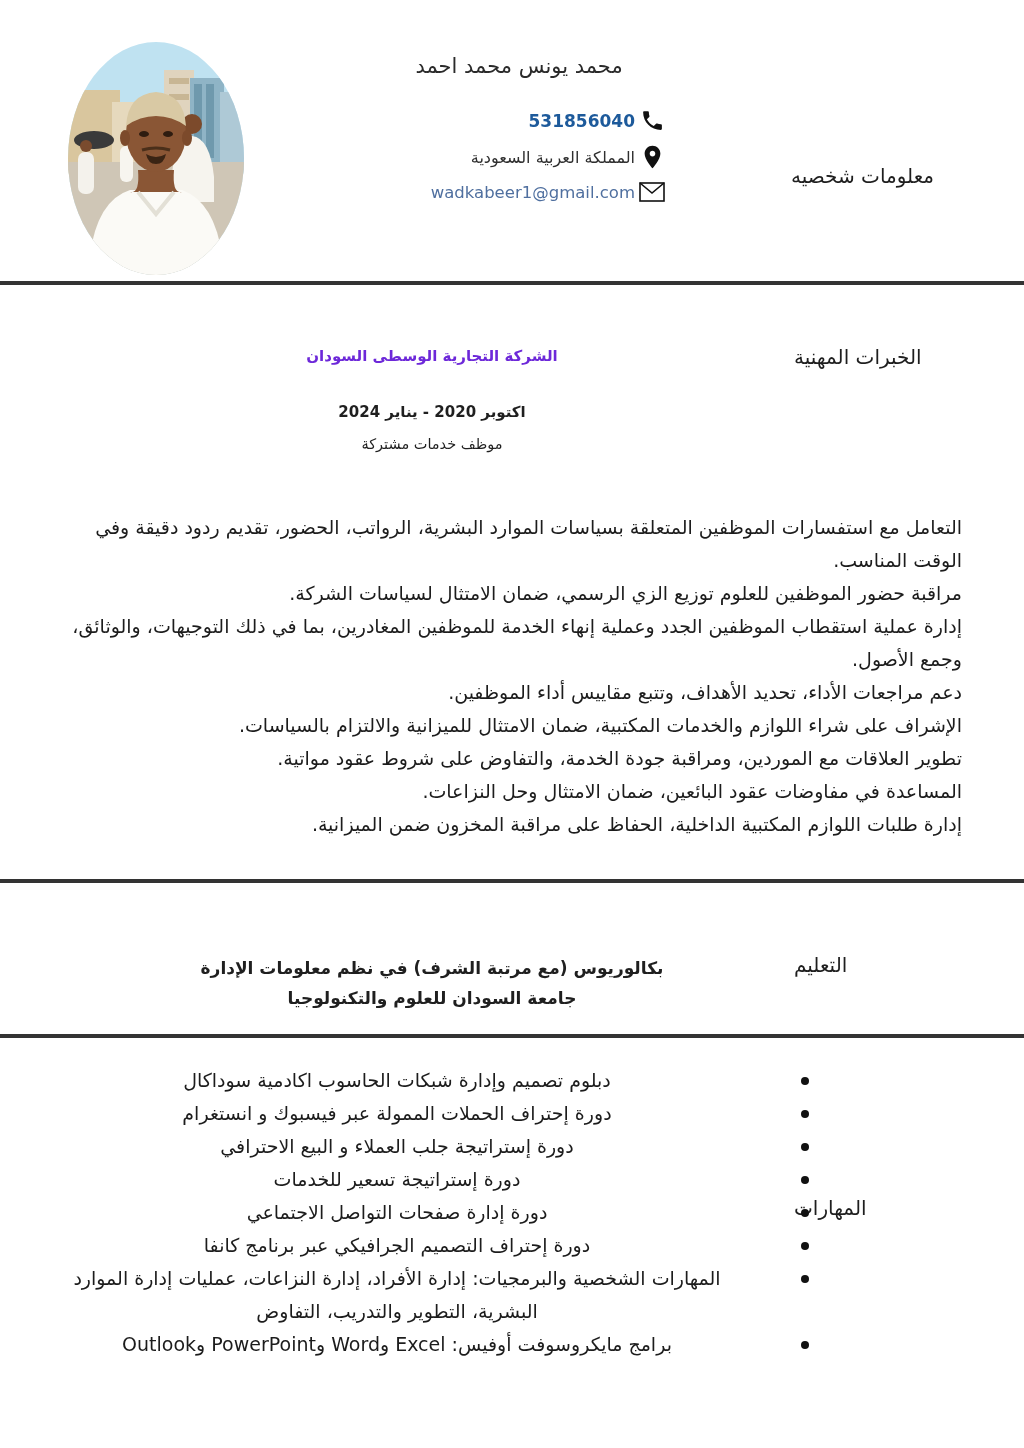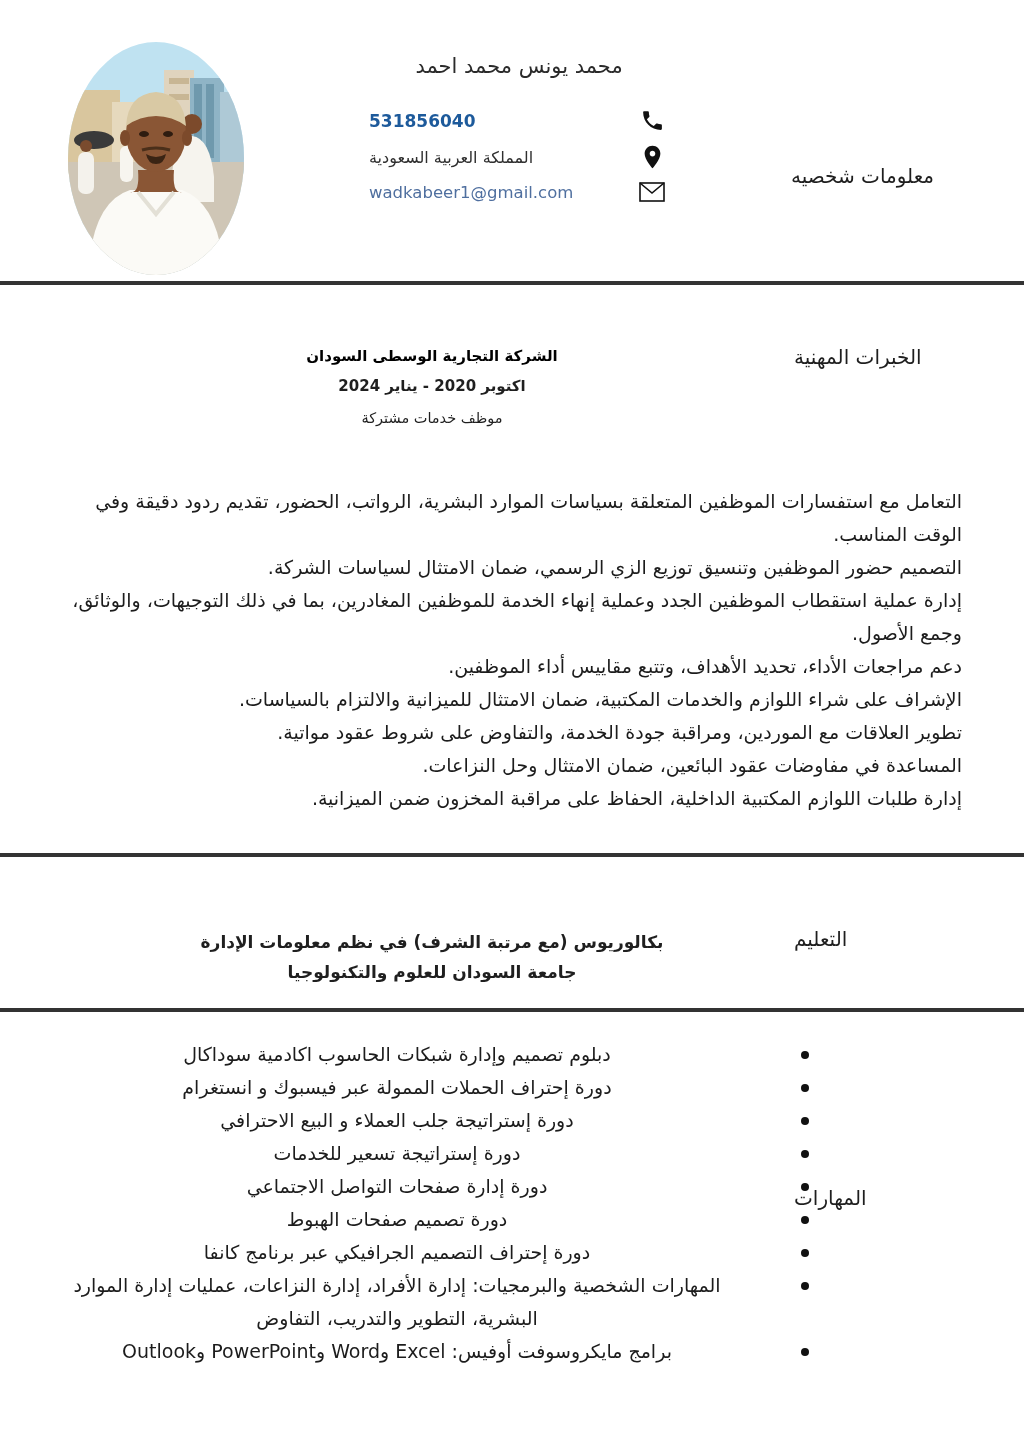--- a/index.html
+++ b/index.html
@@ -65,38 +65,38 @@
     flex-direction: column;
     gap: 9px;
   }
   .contact-row { display: flex; align-items: center; }
   .contact-row .icon-box {
     flex: 0 0 34px;
     display: flex;
     justify-content: center;
     align-items: center;
   }
-  .contact-row .label { flex: 1 1 auto; text-align: left; }
+  .contact-row .label { flex: 1 1 auto; text-align: right; }
   .phone-label { color: #1d5a9b; font-weight: bold; font-size: 17px; }
   .location-label { color: #2f2f2f; font-size: 16px; }
   .email-label { color: #4f6f9f; font-size: 16.5px; }
 
   .photo-wrap {
     flex: 0 0 176px;
     height: 233px;
     margin-left: 68px;
     margin-right: 30px;
   }
   .photo-wrap svg { display: block; }
 
   
   .exp-head-row { display: flex; padding-top: 60px; }
   .exp-meta { flex: 1 1 auto; text-align: center; }
-  .exp-company { font-size: 15px; font-weight: bold; color: #000000; line-height: 22px; }
-  .exp-dates   { margin-top: 8px; font-size: 15px; font-weight: bold; color: #1f1f1f; line-height: 22px; }
+  .exp-company { font-size: 15px; font-weight: bold; color: #6d28d9; line-height: 22px; }
+  .exp-dates   { margin-top: 34px; font-size: 15px; font-weight: bold; color: #1f1f1f; line-height: 22px; }
   .exp-role    { margin-top: 10px; font-size: 14.5px; font-weight: normal; color: #1f1f1f; line-height: 22px; }
 
   .duties {
     margin-top: 56px;
     margin-bottom: 38px;
     padding: 0 62px;
     font-size: 19px;
     line-height: 33px;
     color: #1c1c1c;
   }
@@ -243,21 +243,21 @@
         <div class="exp-dates">اكتوبر 2020 - يناير 2024</div>
         <div class="exp-role">موظف خدمات مشتركة</div>
       </div>
       <div style="flex:0 0 70px"></div>
     </div>
 
     <div class="duties">
 
         <div class="duty-line">التعامل مع استفسارات الموظفين المتعلقة بسياسات الموارد البشرية، الرواتب، الحضور، تقديم ردود دقيقة وفي الوقت المناسب.</div>
 
-        <div class="duty-line">التصميم حضور الموظفين وتنسيق توزيع الزي الرسمي، ضمان الامتثال لسياسات الشركة.</div>
+        <div class="duty-line">مراقبة حضور الموظفين للعلوم توزيع الزي الرسمي، ضمان الامتثال لسياسات الشركة.</div>
 
         <div class="duty-line">إدارة عملية استقطاب الموظفين الجدد وعملية إنهاء الخدمة للموظفين المغادرين، بما في ذلك التوجيهات، والوثائق، وجمع الأصول.</div>
 
         <div class="duty-line">دعم مراجعات الأداء، تحديد الأهداف، وتتبع مقاييس أداء الموظفين.</div>
 
         <div class="duty-line">الإشراف على شراء اللوازم والخدمات المكتبية، ضمان الامتثال للميزانية والالتزام بالسياسات.</div>
 
         <div class="duty-line">تطوير العلاقات مع الموردين، ومراقبة جودة الخدمة، والتفاوض على شروط عقود مواتية.</div>
 
         <div class="duty-line">المساعدة في مفاوضات عقود البائعين، ضمان الامتثال وحل النزاعات.</div>
@@ -306,24 +306,20 @@
         <li>
           <span class="bullet"></span>
           <span>دورة إستراتيجة تسعير للخدمات</span>
         </li>
 
         <li>
           <span class="bullet"></span>
           <span>دورة إدارة صفحات التواصل الاجتماعي</span>
         </li>
 
-        <li>
-          <span class="bullet"></span>
-          <span>دورة تصميم صفحات الهبوط</span>
-        </li>
 
         <li>
           <span class="bullet"></span>
           <span>دورة إحتراف التصميم الجرافيكي عبر برنامج كانفا</span>
         </li>
 
         <li>
           <span class="bullet"></span>
           <span>المهارات الشخصية والبرمجيات: إدارة الأفراد، إدارة النزاعات، عمليات إدارة الموارد البشرية، التطوير والتدريب، التفاوض</span>
         </li>

